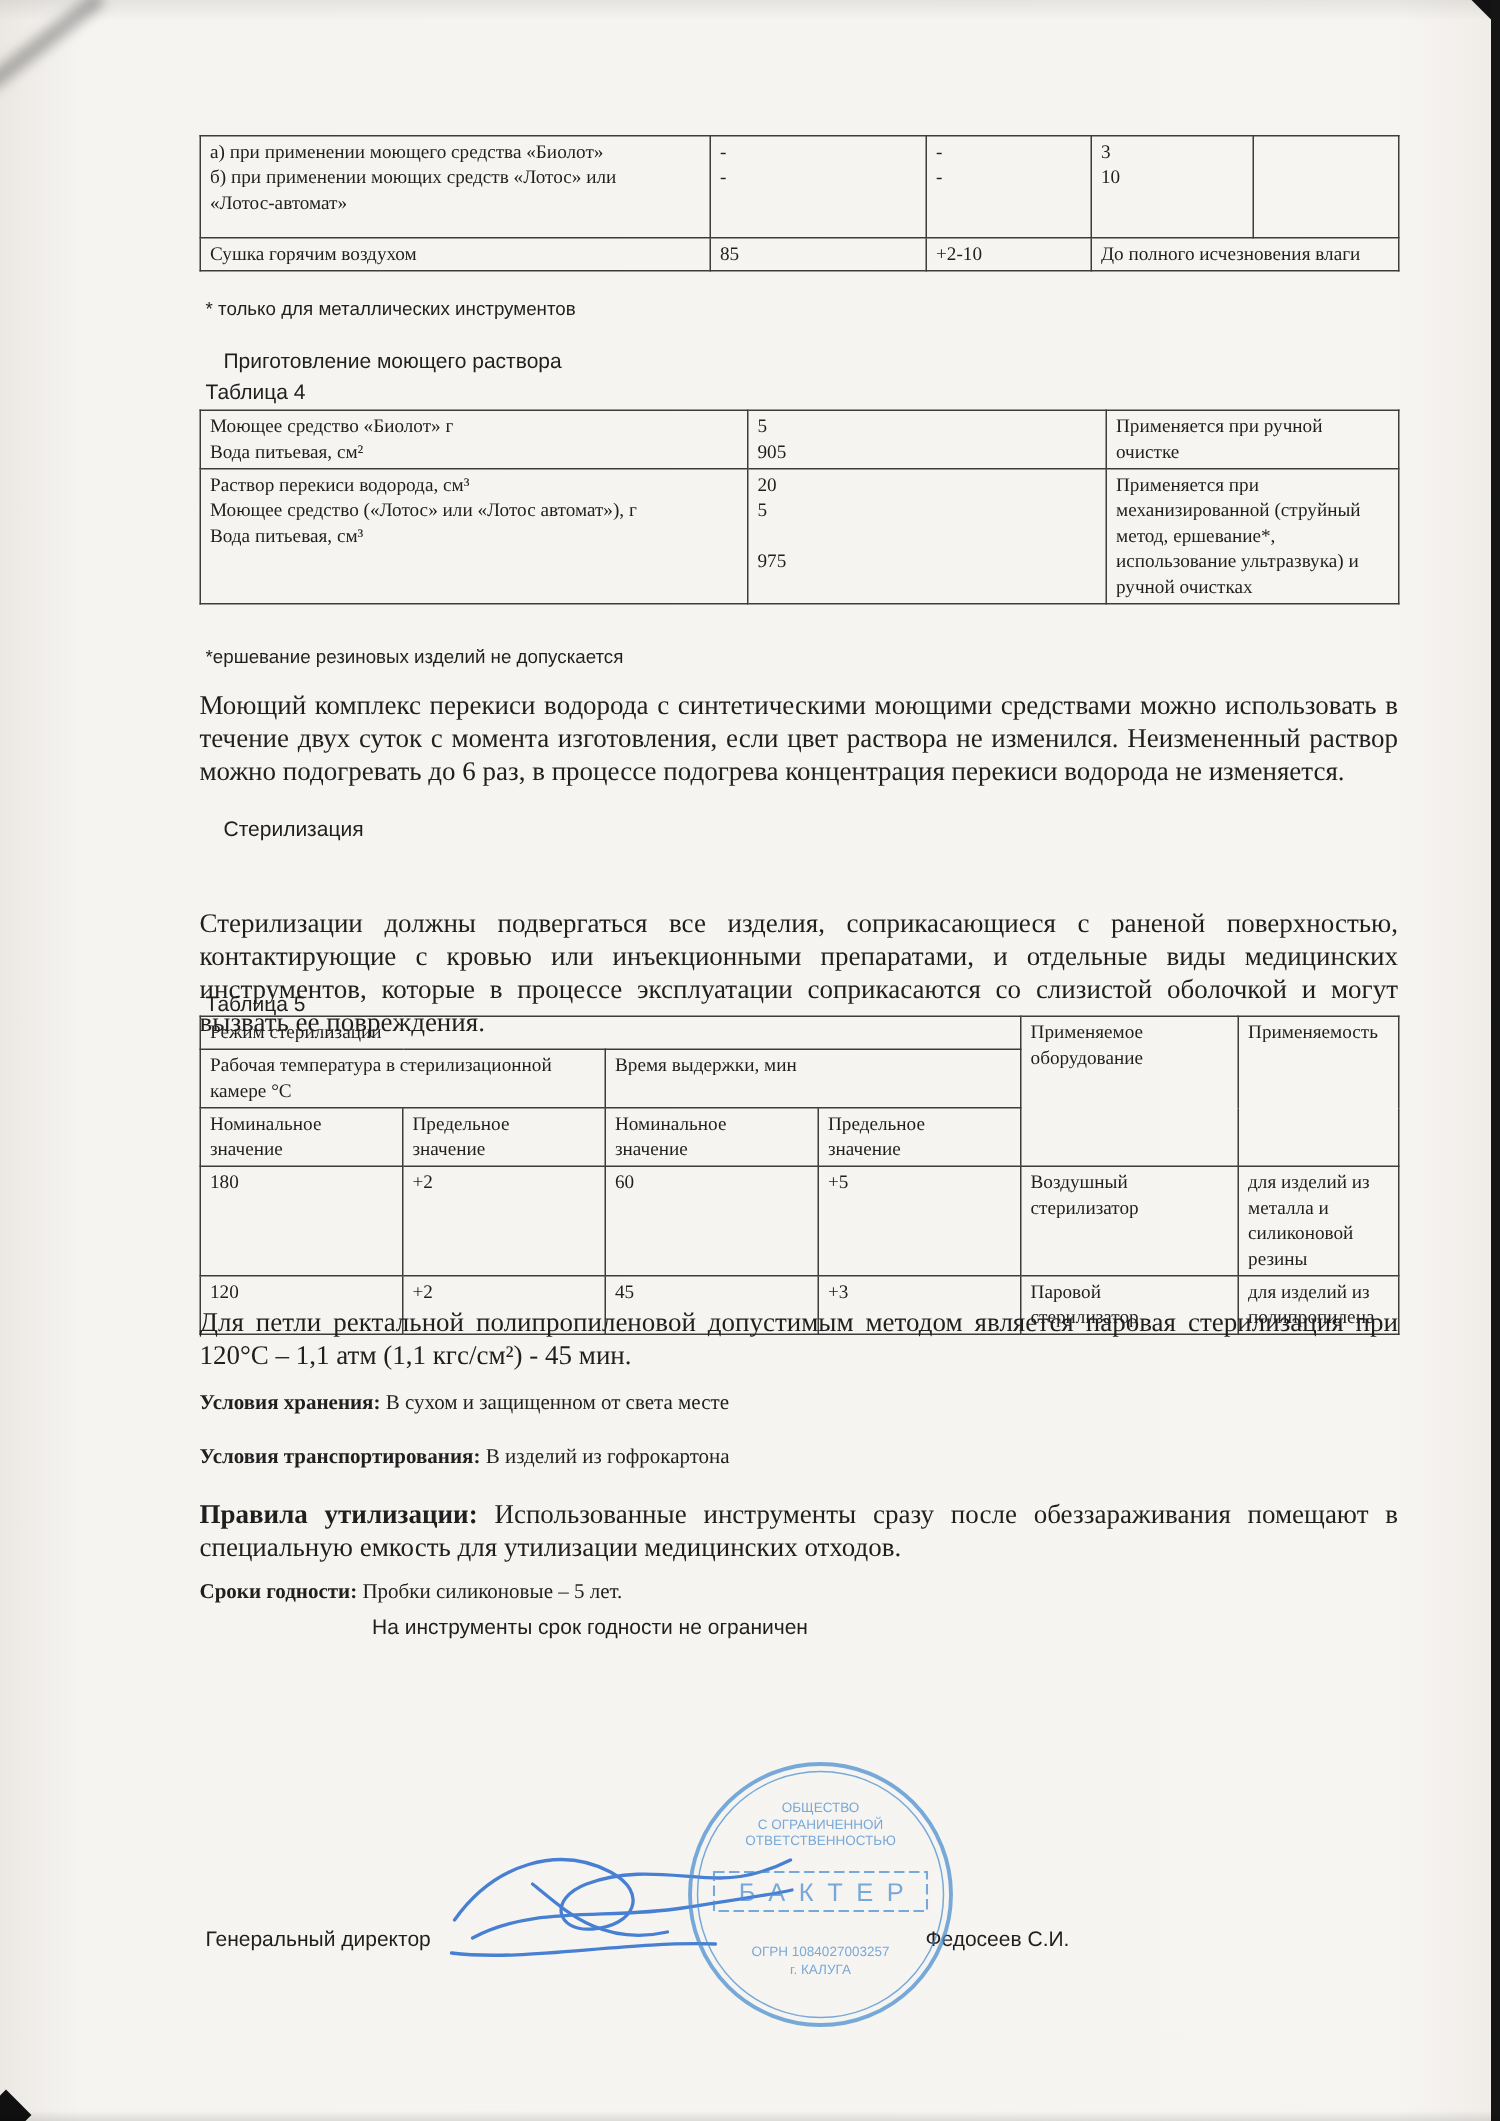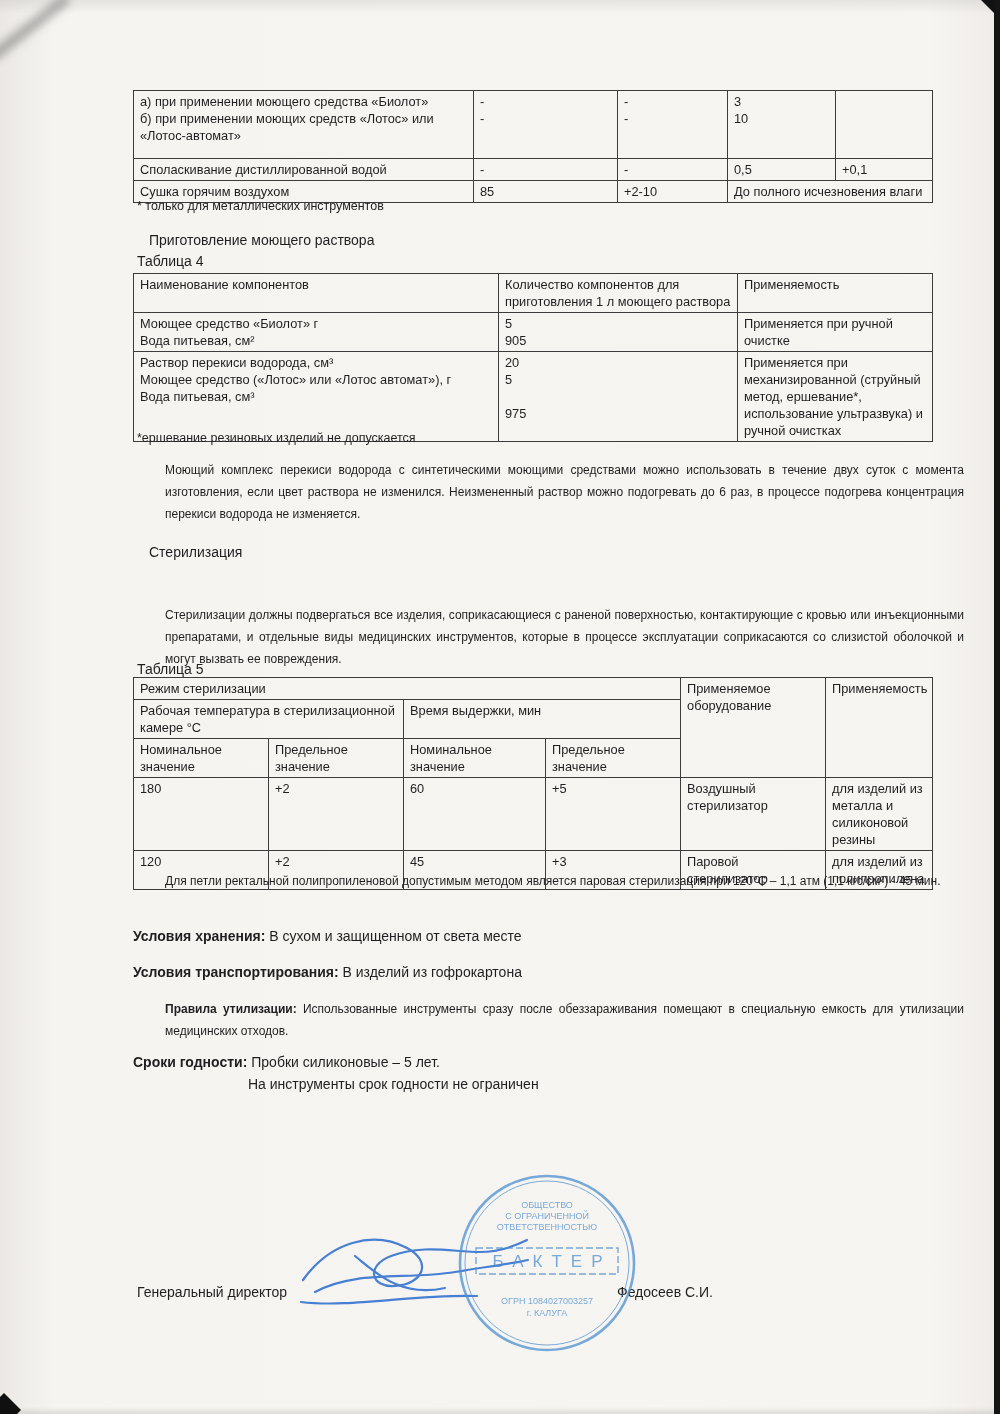--- a/index.html
+++ b/index.html
@@ -7,22 +7,22 @@
   body {
     position: relative;
     overflow: hidden;
     font-family: "Liberation Sans", sans-serif;
     color: #1f1f1f;
     background:
       linear-gradient(180deg, rgba(0,0,0,0.07) 0, rgba(0,0,0,0) 14px),
       linear-gradient(90deg, #ebe8e4 0, #f6f4f1 55px, #f7f5f2 930px, #efece8 1000px);
   }
   .abs { position: absolute; }
-  .content { left: 133px; width: 799px; }
-  .para { text-align: justify; font-size: 12px; line-height: 22px; margin-left: 32px; }
+  .content { left: 133px; width: 799px; font-family: Liberation Serif, serif; }
+  .para { text-align: justify; font-size: 18px; line-height: 22px; }
   .lbl { font-size: 14px; line-height: 22px; }
   .lbl b { font-weight: bold; }
   .footnote { font-size: 12.5px; }
   table { border-collapse: collapse; width: 799px; table-layout: fixed; }
   td {
     border: 1px solid #3c3c3c;
     padding: 2px 5px 2px 6px;
     vertical-align: top;
     white-space: pre-line;
     font-size: 12.8px;
@@ -67,27 +67,20 @@
 «Лотос-автомат»</td>
       <td>-
 -</td>
       <td>-
 -</td>
       <td>3
 10</td>
       <td></td>
     </tr>
     <tr>
-      <td>Споласкивание дистиллированной водой</td>
-      <td>-</td>
-      <td>-</td>
-      <td>0,5</td>
-      <td>+0,1</td>
-    </tr>
-    <tr>
       <td>Сушка горячим воздухом</td>
       <td>85</td>
       <td>+2-10</td>
       <td colspan="2">До полного исчезновения влаги</td>
     </tr>
   </tbody>
     </table>
 </div>
 
 <div class="abs footnote" style="left:137px; top:199px">* только для металлических инструментов</div>
@@ -96,26 +89,20 @@
 <div class="abs lbl" style="left:137px; top:250px">Таблица 4</div>
 
 <div class="abs content" style="top:273px">
   <table>
     <colgroup>
       <col style="width:365px">
         <col style="width:239px">
         <col style="width:195px">
     </colgroup>
     <tbody>
-        <tr>
-      <td>Наименование компонентов</td>
-      <td>Количество компонентов для
-приготовления 1 л моющего раствора</td>
-      <td>Применяемость</td>
-    </tr>
     <tr>
       <td>Моющее средство «Биолот» г
 Вода питьевая, см²</td>
       <td>5
 905</td>
       <td>Применяется при ручной
 очистке</td>
     </tr>
     <tr>
       <td>Раствор перекиси водорода, см³

